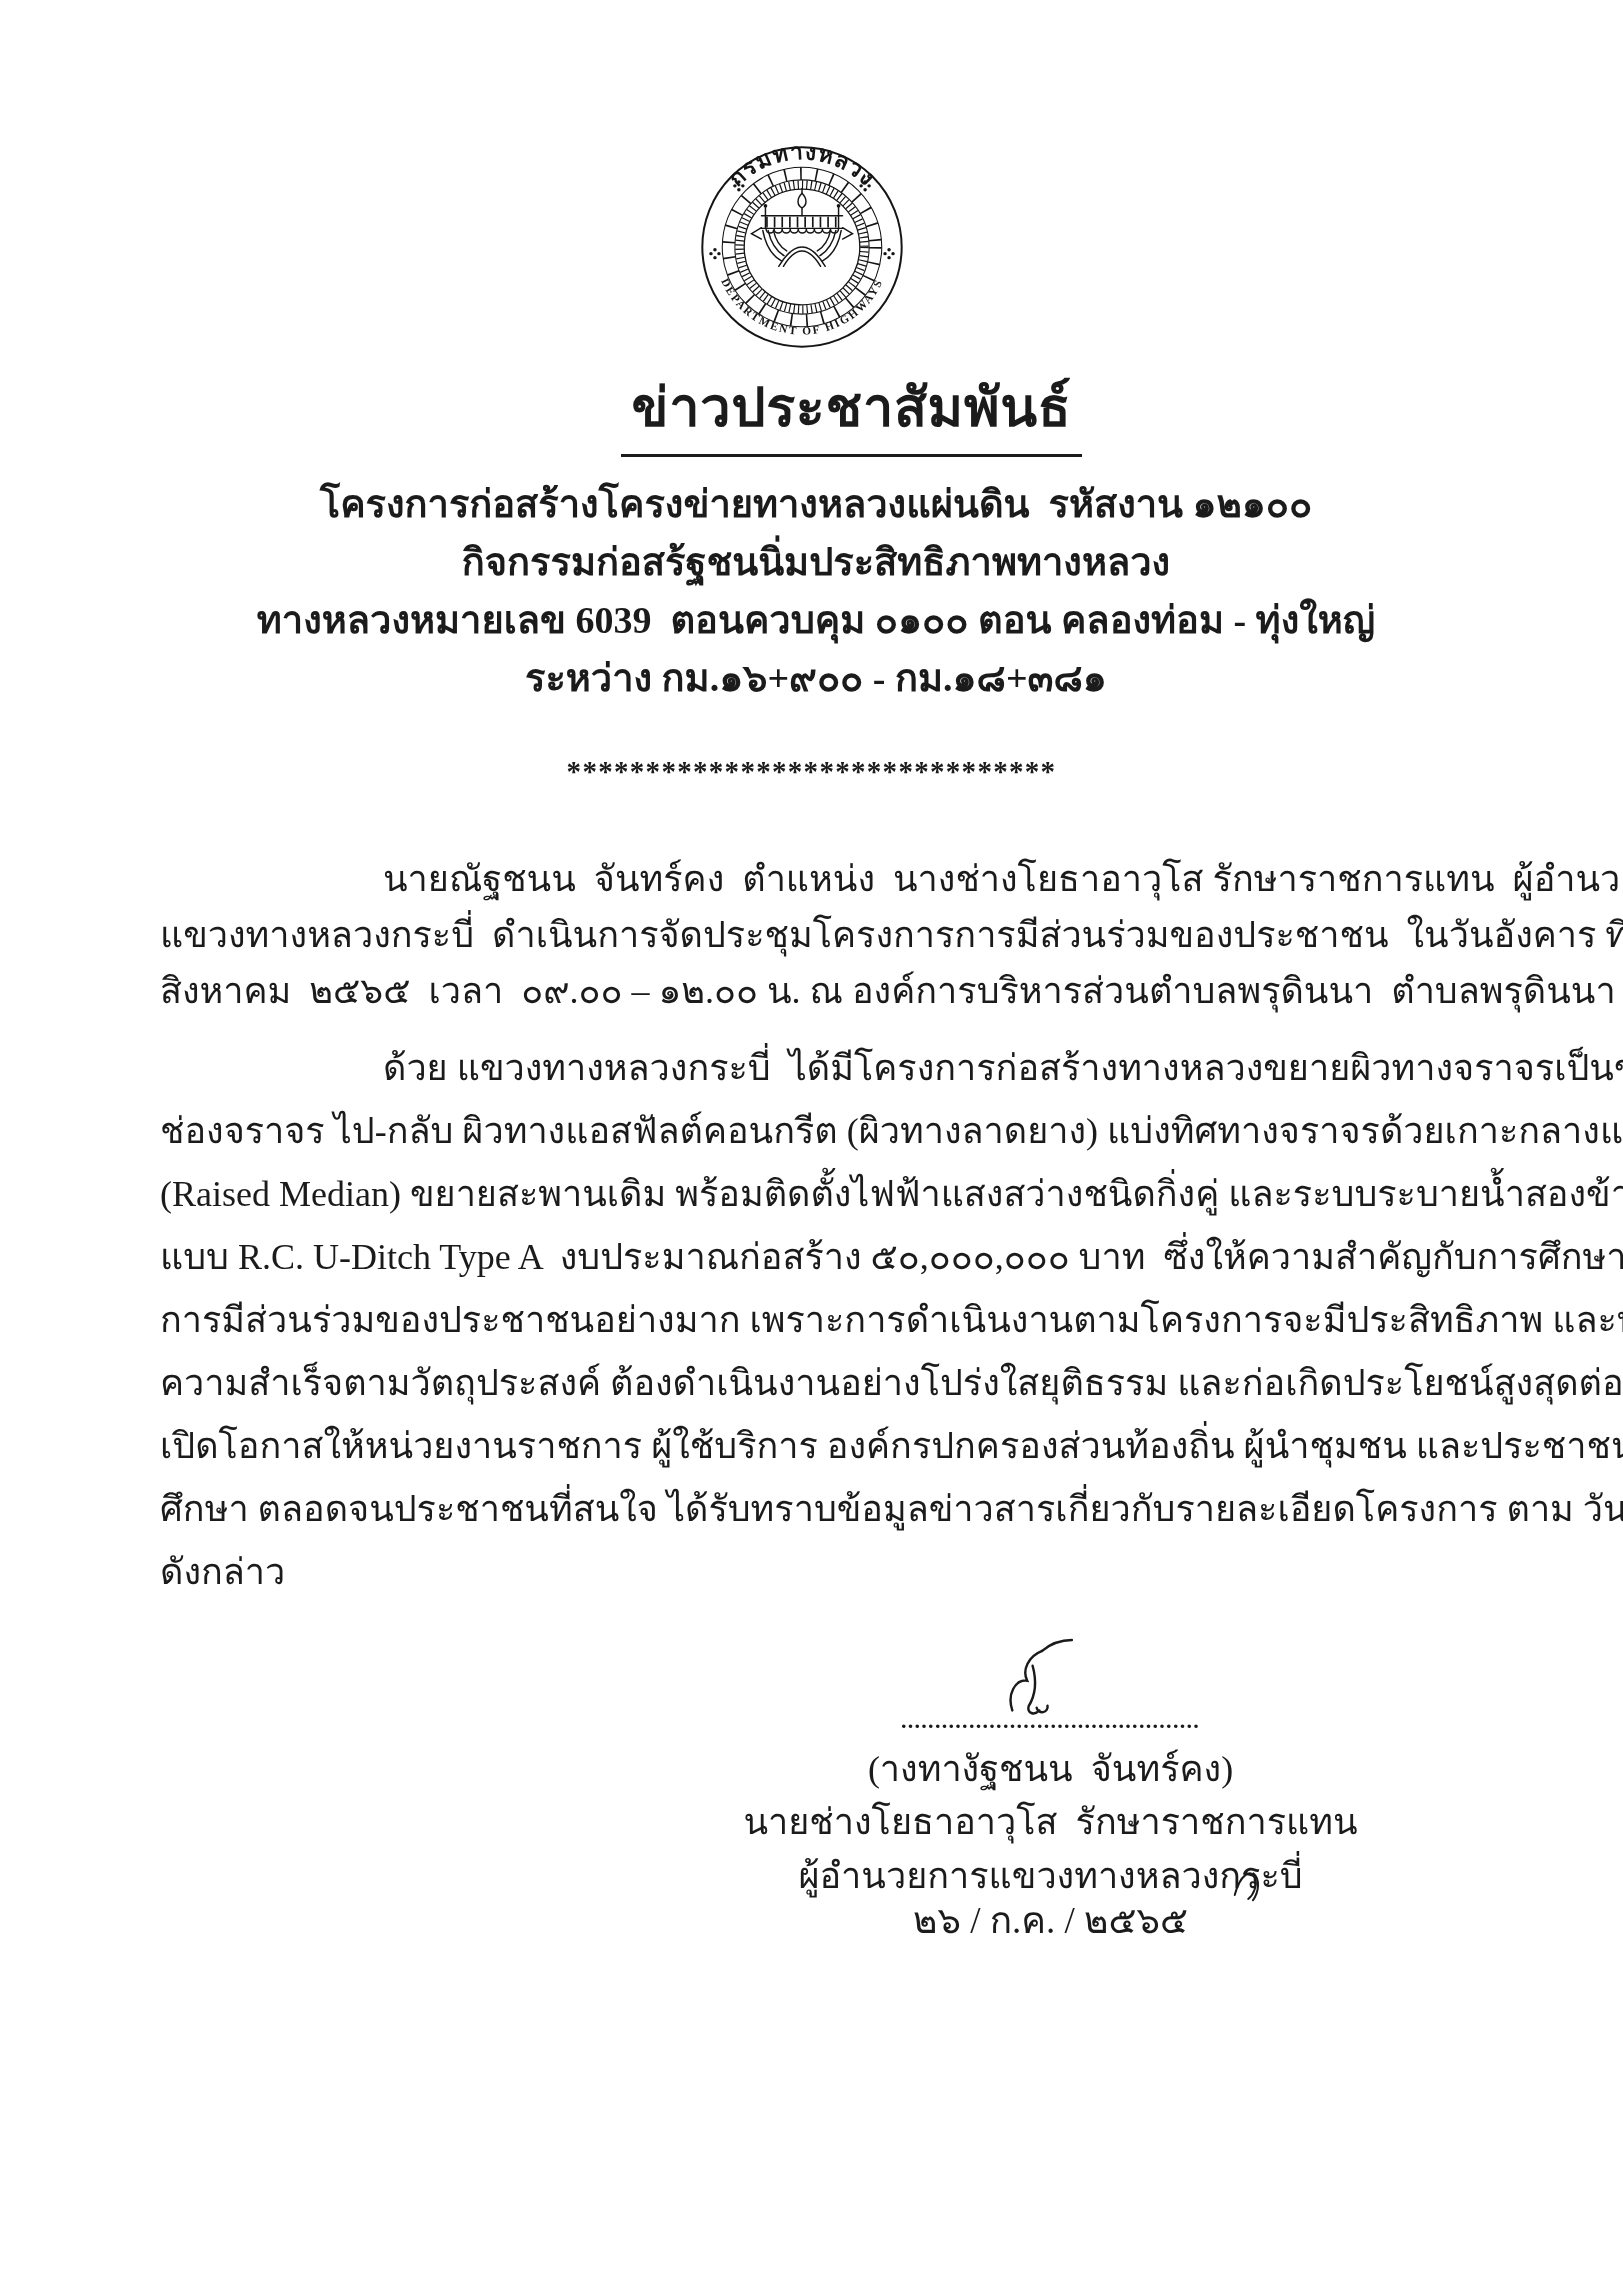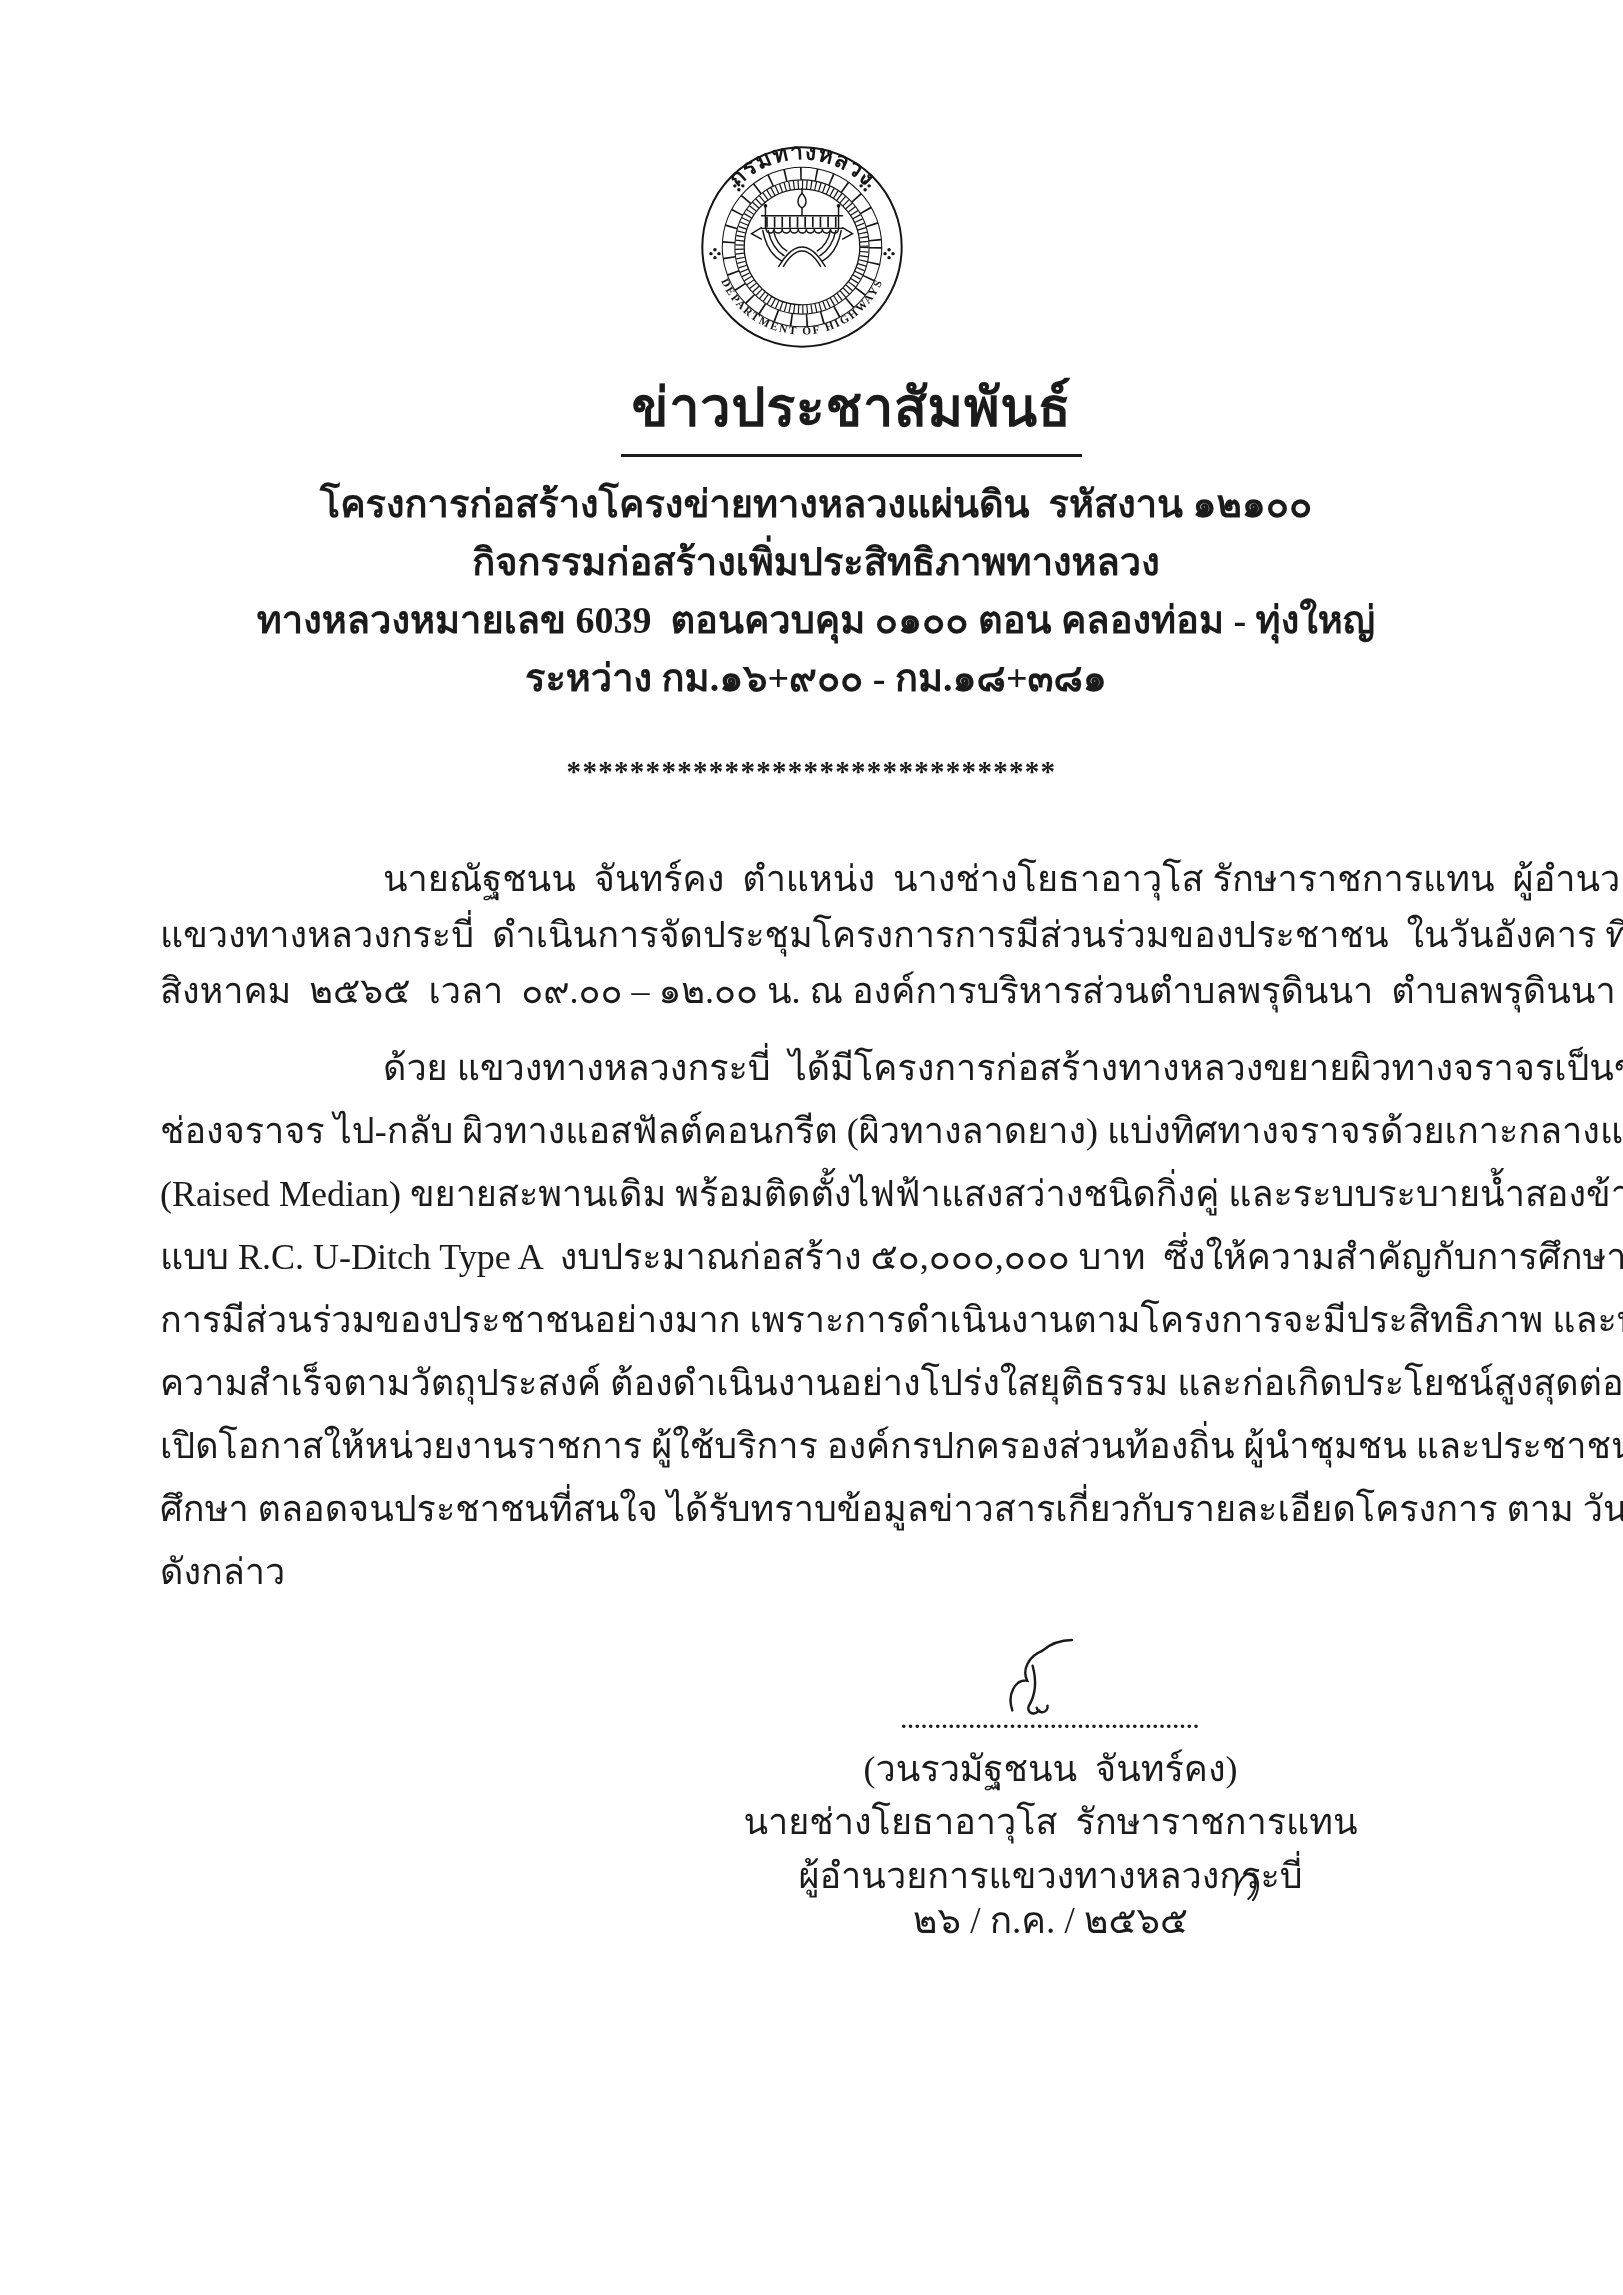--- a/index.html
+++ b/index.html
@@ -121,21 +121,21 @@
       </g>
     </svg>
   </div>
 
   <div class="doc-title">
     <span>ข่าวประชาสัมพันธ์</span>
   </div>
 
   <div class="header-block">
     <div class="header-line">โครงการก่อสร้างโครงข่ายทางหลวงแผ่นดิน  รหัสงาน ๑๒๑๐๐</div>
-    <div class="header-line">กิจกรรมก่อสร้างเพิ่มประสิทธิภาพทางหลวง</div>
+    <div class="header-line">กิจกรรมก่อสร้ฐชนนิ่มประสิทธิภาพทางหลวง</div>
     <div class="header-line">ทางหลวงหมายเลข 6039  ตอนควบคุม ๐๑๐๐ ตอน คลองท่อม - ทุ่งใหญ่</div>
     <div class="header-line">ระหว่าง กม.๑๖+๙๐๐ - กม.๑๘+๓๘๑</div>
   </div>
   <div class="stars">*******************************</div>
 
   <div class="body-text">
     <div class="p1">
       <div class="bline indent">นายณัฐชนน  จันทร์คง  ตำแหน่ง  นางช่างโยธาอาวุโส รักษาราชการแทน  ผู้อำนวยการ</div>
       <div class="bline">แขวงทางหลวงกระบี่  ดำเนินการจัดประชุมโครงการการมีส่วนร่วมของประชาชน  ในวันอังคาร ที่  ๑๖</div>
       <div class="bline">สิงหาคม  ๒๕๖๕  เวลา  ๐๙.๐๐ – ๑๒.๐๐ น. ณ องค์การบริหารส่วนตำบลพรุดินนา  ตำบลพรุดินนา  อำเภอ</div>
@@ -156,21 +156,21 @@
   <div class="sig-block">
     <svg class="sig-flourish" viewBox="0 0 130 130">
       <g fill="none" stroke="#1a1a1a" stroke-width="3.6" stroke-linecap="round">
         <path d="M30,110 C22,86 34,64 52,66 C44,50 54,30 74,22"></path>
         <path d="M74,22 C86,12 102,6 118,6"></path>
         <path d="M60,44 C66,66 64,88 54,104 C52,114 62,118 70,110"></path>
         <path d="M66,106 a8,8 0 1 0 16,-3"></path>
       </g>
     </svg>
     <div class="sig-dotted">............................................</div>
-    <div class="sig-name">(วนรวมัฐชนน  จันทร์คง)</div>
+    <div class="sig-name">(างทางัฐชนน  จันทร์คง)</div>
     <div class="sig-position">นายช่างโยธาอาวุโส  รักษาราชการแทน</div>
     <div class="sig-org">ผู้อำนวยการแขวงทางหลวงกระบี่</div>
     <svg class="sig-initials" viewBox="0 0 70 70">
       <g fill="none" stroke="#1a1a1a" stroke-width="3" stroke-linecap="round">
         <path d="M16,52 C24,22 40,12 46,26 C50,38 44,52 36,58"></path>
         <path d="M44,20 C54,28 52,48 43,60"></path>
       </g>
     </svg>
     <div class="sig-date">๒๖ / ก.ค. / ๒๕๖๕</div>
   </div>

